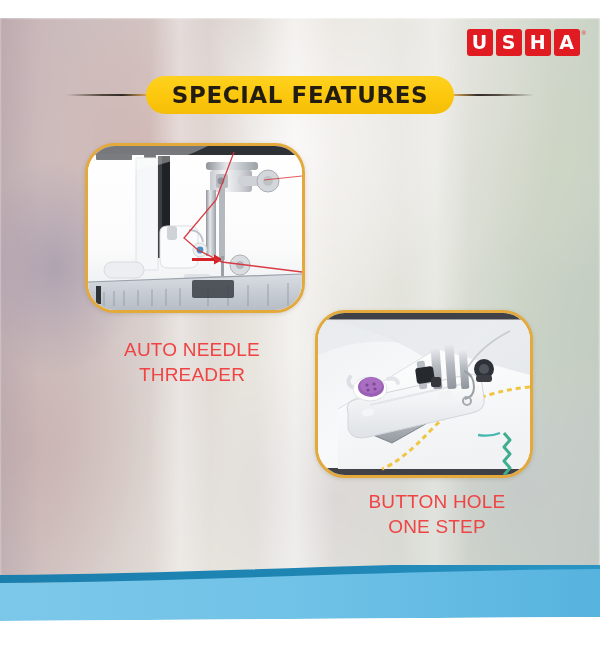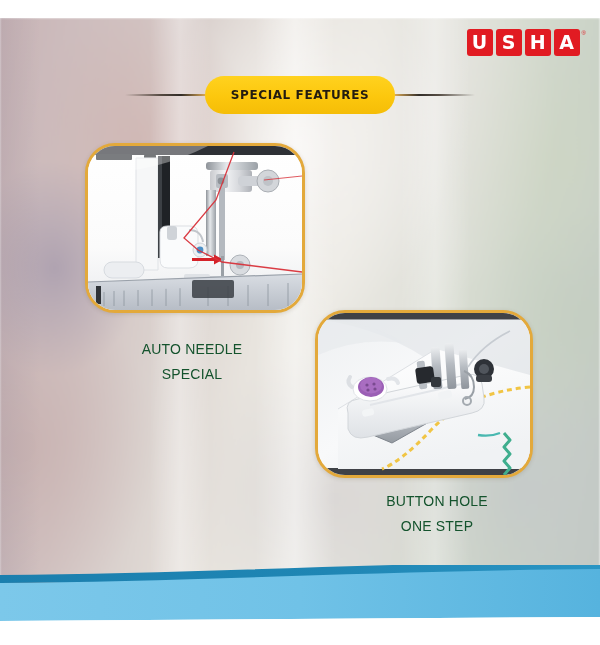--- a/index.html
+++ b/index.html
@@ -64,39 +64,39 @@
   .banner-line{height:2px;flex:0 0 auto;}
   .banner-line.left{width:80px;margin-right:0px;background:linear-gradient(90deg,rgba(120,100,70,0) 0%,rgba(60,50,40,.85) 45%,rgba(40,35,30,.95) 70%,rgba(214,160,70,.9) 100%);}
   .banner-line.right{width:80px;margin-left:0px;background:linear-gradient(270deg,rgba(120,100,70,0) 0%,rgba(60,50,40,.85) 45%,rgba(40,35,30,.95) 70%,rgba(214,160,70,.9) 100%);}
   .banner-pill{
     background:linear-gradient(180deg,#ffd21f 0%,#fcc70d 55%,#f5bd07 100%);
     border-radius:19px;height:38px;padding:0 26px;
     display:flex;align-items:center;justify-content:center;
   }
   .banner-text{
     font-family:"DejaVu Sans", sans-serif;
-    font-weight:bold;font-size:12px;letter-spacing:.6px;color:#231c10;
+    font-weight:bold;font-size:23px;letter-spacing:.6px;color:#231c10;
     white-space:nowrap;
   }
 
   
   .card{
     position:absolute;z-index:5;border-radius:30px;
     border:3px solid #e3a93b;
     overflow:hidden;
     box-shadow:0 1px 4px rgba(90,70,40,.18);
     background:#f2f3f4;
   }
   .card-1{left:85px;top:143px;width:214px;height:164px;}
   .card-2{left:315px;top:310px;width:212px;height:162px;}
   .card-img{position:absolute;inset:0;overflow:hidden;}
   .card-caption{
     position:absolute;z-index:7;text-align:center;
     font-family:"Liberation Sans", sans-serif;
-    font-size:14px;line-height:25px;color:#14532d;font-weight:normal;
+    font-size:19px;line-height:25px;color:#ef4444;font-weight:normal;
     letter-spacing:.2px;
   }
   .cap-1{left:60px;top:337px;width:264px;}
   .cap-2{left:305px;top:489px;width:264px;}
 
   
   .wave{position:absolute;left:0;bottom:0;width:600px;height:80px;z-index:8;}
 
   
   svg{display:block;}
@@ -225,21 +225,21 @@
         <path d="M146 6 L128 54 L96 92 L110 104 L134 116 L214 126" fill="none" stroke="#d8323a" stroke-width="1.3" opacity=".95"></path>
         <path d="M176 34 L214 30" fill="none" stroke="#d8323a" stroke-width="1.1" opacity=".8"></path>
 
         <path d="M0 0 h120 q-60 30 -120 26 z" fill="#ffffff" opacity=".35"></path>
       </svg>
     </div>
   </div>
 
   <div class="card-caption cap-1">
     <div>AUTO NEEDLE</div>
-    <div>SPECIAL</div>
+    <div>THREADER</div>
   </div>
 
   <div class="card card-2">
     <div class="card-img">
       <svg width="212" height="162" viewBox="0 0 212 162" preserveAspectRatio="none">
         <defs>
           <linearGradient id="c2bg" x1="0" y1="0" x2="1" y2="1">
             <stop offset="0%" stop-color="#eef0f2"></stop>
             <stop offset="45%" stop-color="#f8f9fa"></stop>
             <stop offset="100%" stop-color="#e6e9ec"></stop>

